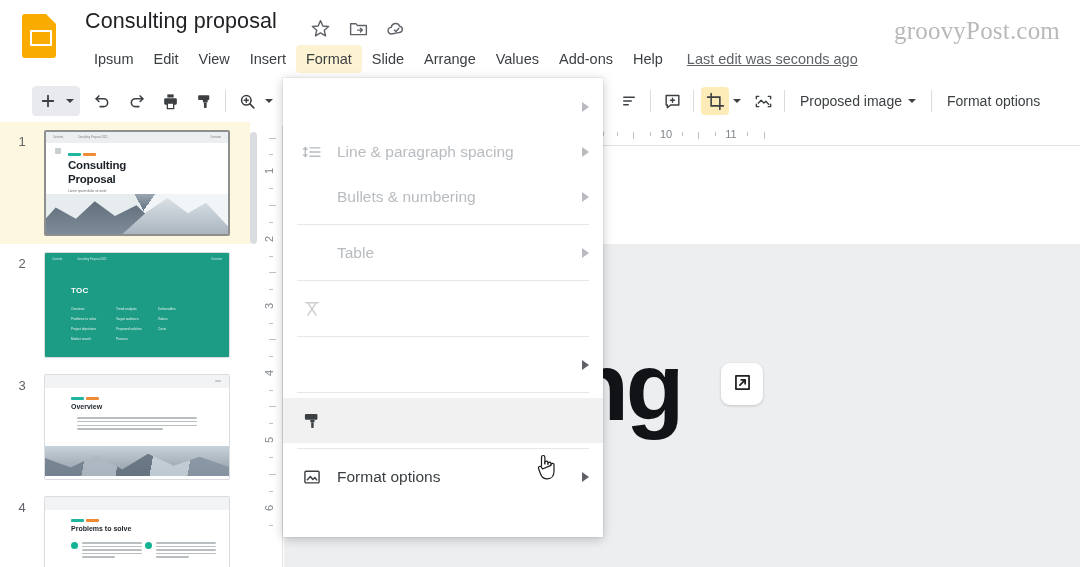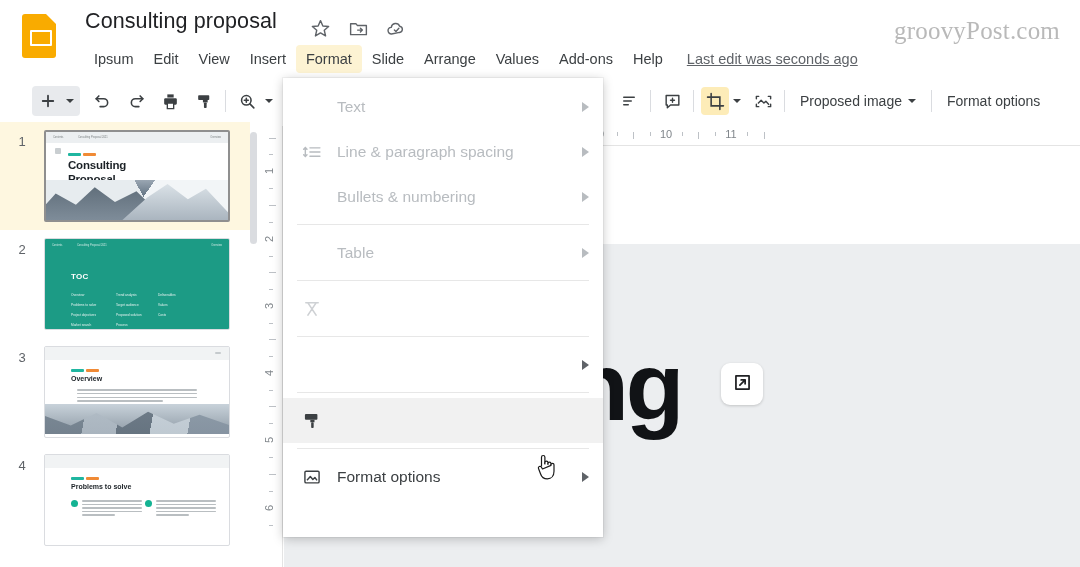--- a/index.html
+++ b/index.html
@@ -83,21 +83,21 @@
 
   
   .filmstrip{
     position:absolute; left:0; top:122px; width:263px; height:445px;
     background:#fff; overflow:hidden; z-index:10;
   }
   .slide-row{ position:relative; width:250px; display:flex; align-items:flex-start; padding:8px 0; }
   .slide-row.selected{ background:#fef7e0; }
   .slide-num{ width:44px; text-align:center; font-size:13px; color:#5f6368; padding-top:4px; flex:none; }
   .thumb{
-    width:186px; height:92px; background:#fff; border:1px solid #dadce0;
+    width:186px; height:106px; background:#fff; border:1px solid #dadce0;
     border-radius:2px; position:relative; overflow:hidden; flex:none;
   }
   .slide-row.selected .thumb{ border:2px solid #8f8f8f; }
 
   
   .t1-top{ position:absolute; left:0; top:0; width:100%; height:11px; background:#eceff1; }
   .t1-hdr{ position:absolute; font-size:2.6px; color:#7b8083; top:4px; }
   .t1-sq{ position:absolute; left:9px; top:16px; width:6px; height:6px; background:#c9ced1; border-radius:1px;}
   .t1-bars{ position:absolute; left:22px; top:21px; display:flex; gap:2px; }
   .t1-bar{ width:13px; height:2.5px; border-radius:1px; }
@@ -562,21 +562,20 @@
       </span>
     </div>
 
     <div class="big-word">onsulting</div>
   </div>
 
   <div class="dropdown">
 
     <div class="dd-item disabled">
       <span class="dd-ico"></span>
-      <span class="dd-label">Text</span>
       <span class="dd-arrow"></span>
     </div>
 
 
     <div class="dd-item disabled">
       <span class="dd-ico">
         <svg width="20" height="20" viewBox="0 0 24 24" fill="none" stroke="#b8bcc0" stroke-width="1.7" stroke-linecap="round">
             <path d="M4 7V17M2 8.6L4 6.5l2 2.1M2 15.4L4 17.5l2-2.1"></path>
             <path d="M9.5 7h12M9.5 12h12M9.5 17h12"></path>
           </svg>

